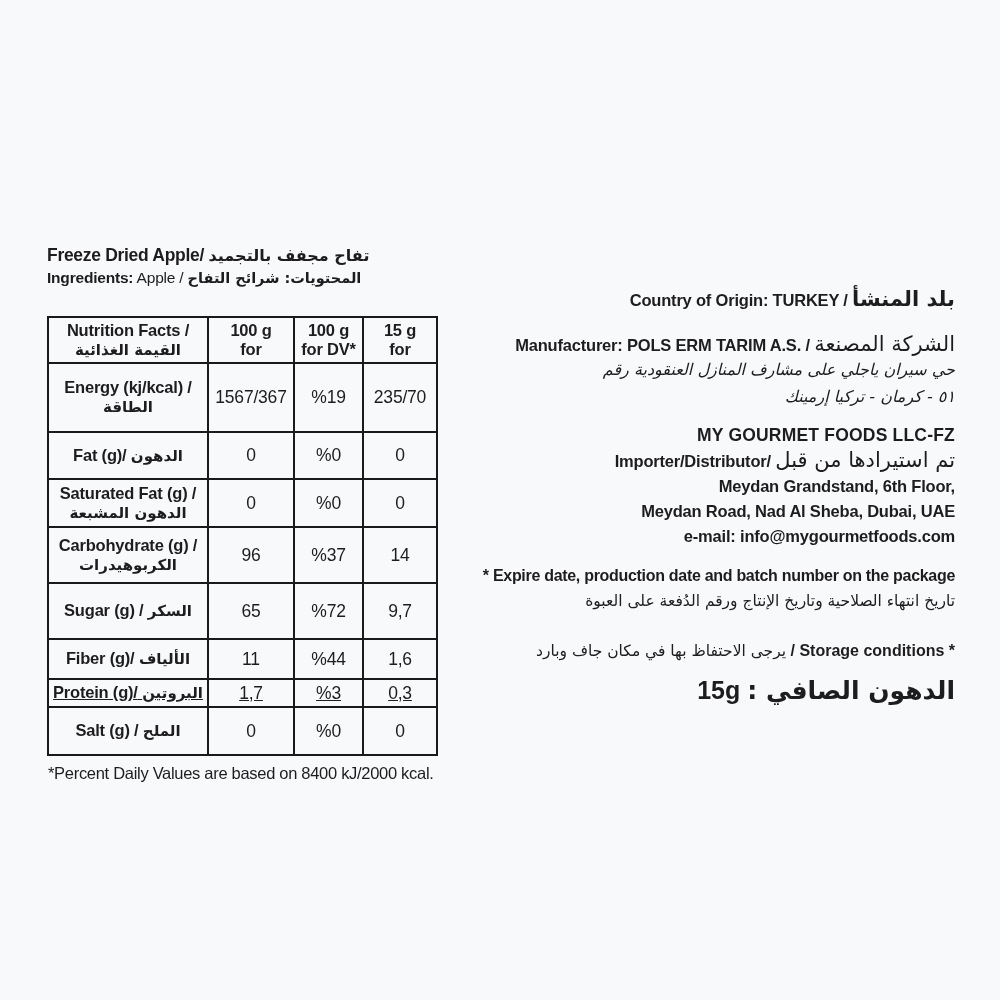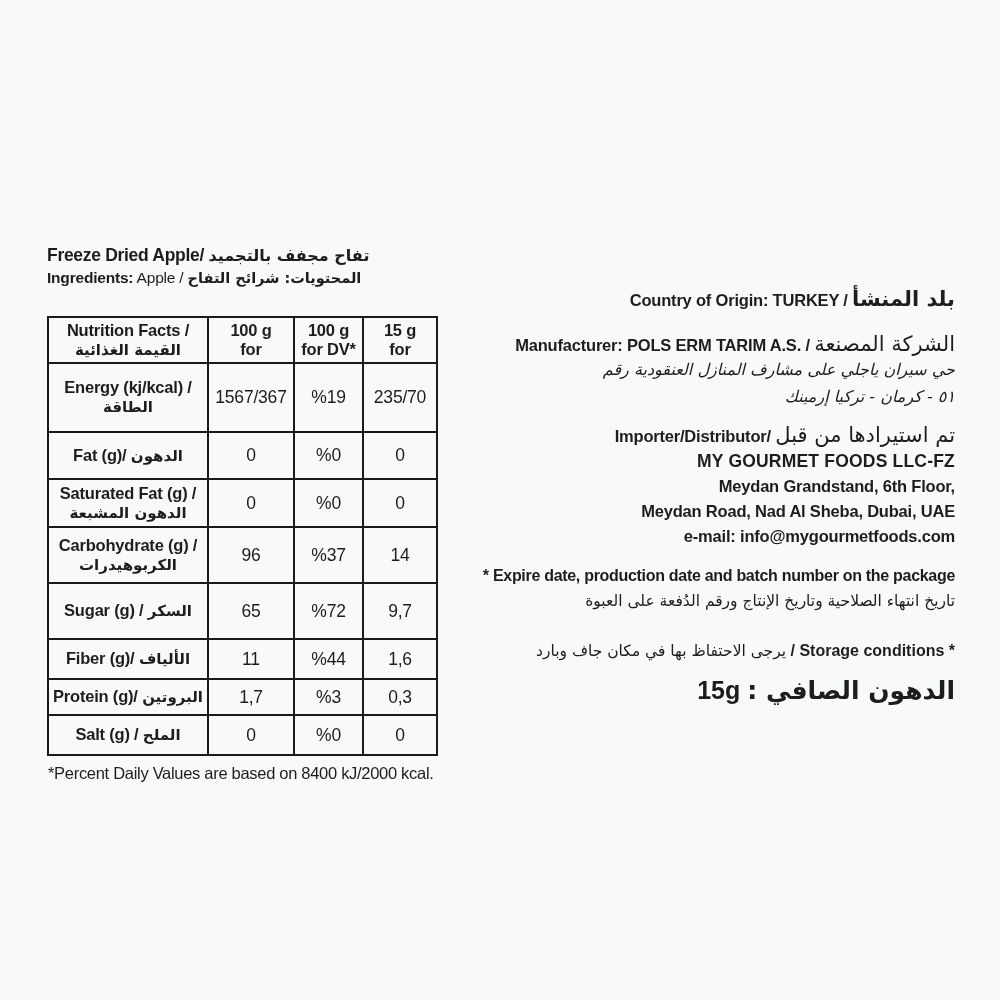--- a/index.html
+++ b/index.html
@@ -34,21 +34,21 @@
     text-align:center;vertical-align:middle;
     font-size:16.5px;line-height:19px;
     padding:2px 3px;letter-spacing:-0.2px;
   }
   table.nutri tr.hdr td{font-weight:700;font-size:16.5px;}
   table.nutri td .ar{font-size:15px;}
   table.nutri td.lbl{font-weight:600;}
   table.nutri td.val{font-size:17.5px;font-weight:500;}
   tr.r0{height:46px;} tr.r1{height:69px;} tr.r2{height:47px;}
   tr.r3{height:48px;} tr.r4{height:56px;} tr.r5{height:56px;}
-  tr.r6{height:40px;} tr.r7{height:36px;} tr.r8{height:40px;}
+  tr.r6{height:40px;} tr.r7{height:28px;text-decoration:underline;} tr.r8{height:48px;}
   .footnote{font-size:16.5px;font-weight:500;letter-spacing:-0.3px;margin-top:8px;margin-left:1px;}
   
   .right-block{position:absolute;right:45px;top:289px;width:515px;text-align:right;}
   .rline{font-size:16.5px;line-height:21px;letter-spacing:-0.2px;}
   .rline .b{font-weight:700;}
   .rline .ar{font-size:21px;}
   .ar-bold{font-weight:700;}
   .mfr-group{margin-top:23px;}
   .addr-ar{font-size:16px;line-height:27px;direction:rtl;font-style:italic;}
   .imp-group{margin-top:13px;}
@@ -170,25 +170,25 @@
   <div class="mfr-group">
     <div class="rline">
       <span class="b">Manufacturer: POLS ERM TARIM A.S. /</span>
       <span class="ar">الشركة المصنعة</span>
     </div>
     <div class="addr-ar ar">حي سيران ياجلي على مشارف المنازل العنقودية رقم</div>
     <div class="addr-ar ar">٥١ - كرمان - تركيا إرمينك</div>
   </div>
 
   <div class="imp-group">
+    <div class="rline importer-name">MY GOURMET FOODS LLC-FZ</div>
     <div class="rline">
       <span class="b">Importer/Distributor/</span>
       <span class="ar">تم استيرادها من قبل</span>
     </div>
-    <div class="rline importer-name">MY GOURMET FOODS LLC-FZ</div>
     <div class="rline addr-en">Meydan Grandstand, 6th Floor,</div>
     <div class="rline addr-en">Meydan Road, Nad Al Sheba, Dubai, UAE</div>
     <div class="rline addr-en">e-mail: info@mygourmetfoods.com</div>
   </div>
 
   <div class="note-group">
     <div class="note-en">* Expire date, production date and batch number on the package</div>
     <div class="note-ar ar">تاريخ انتهاء الصلاحية وتاريخ الإنتاج ورقم الدُفعة على العبوة</div>
   </div>
 

